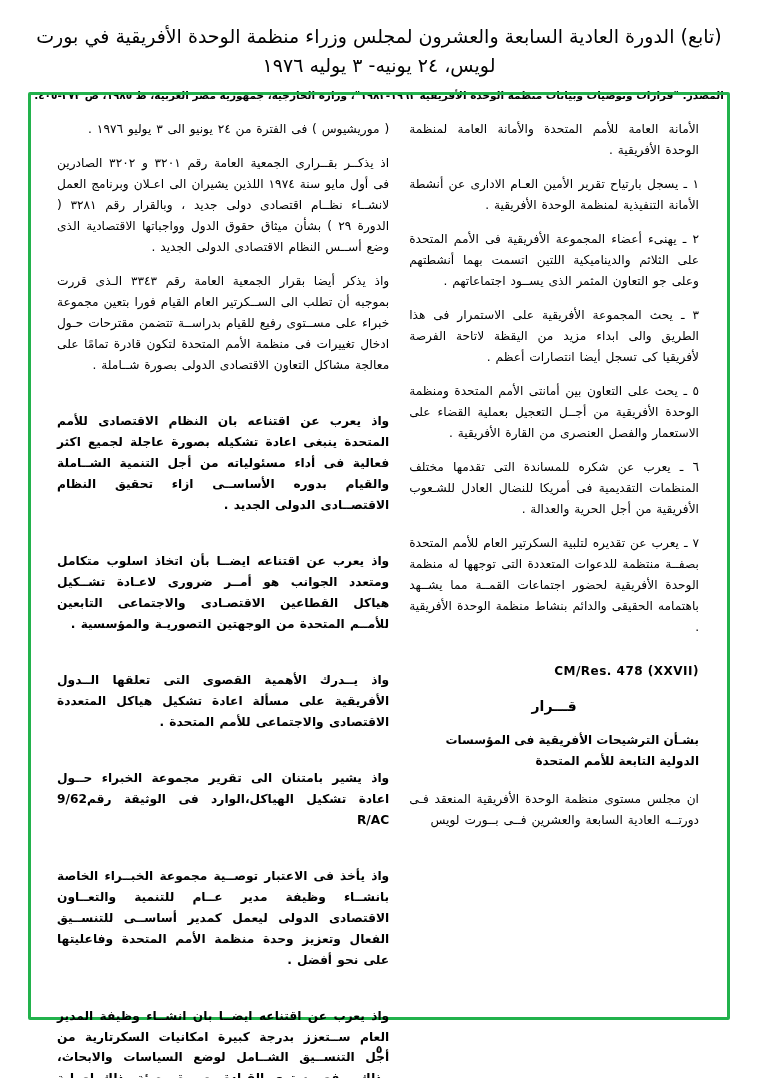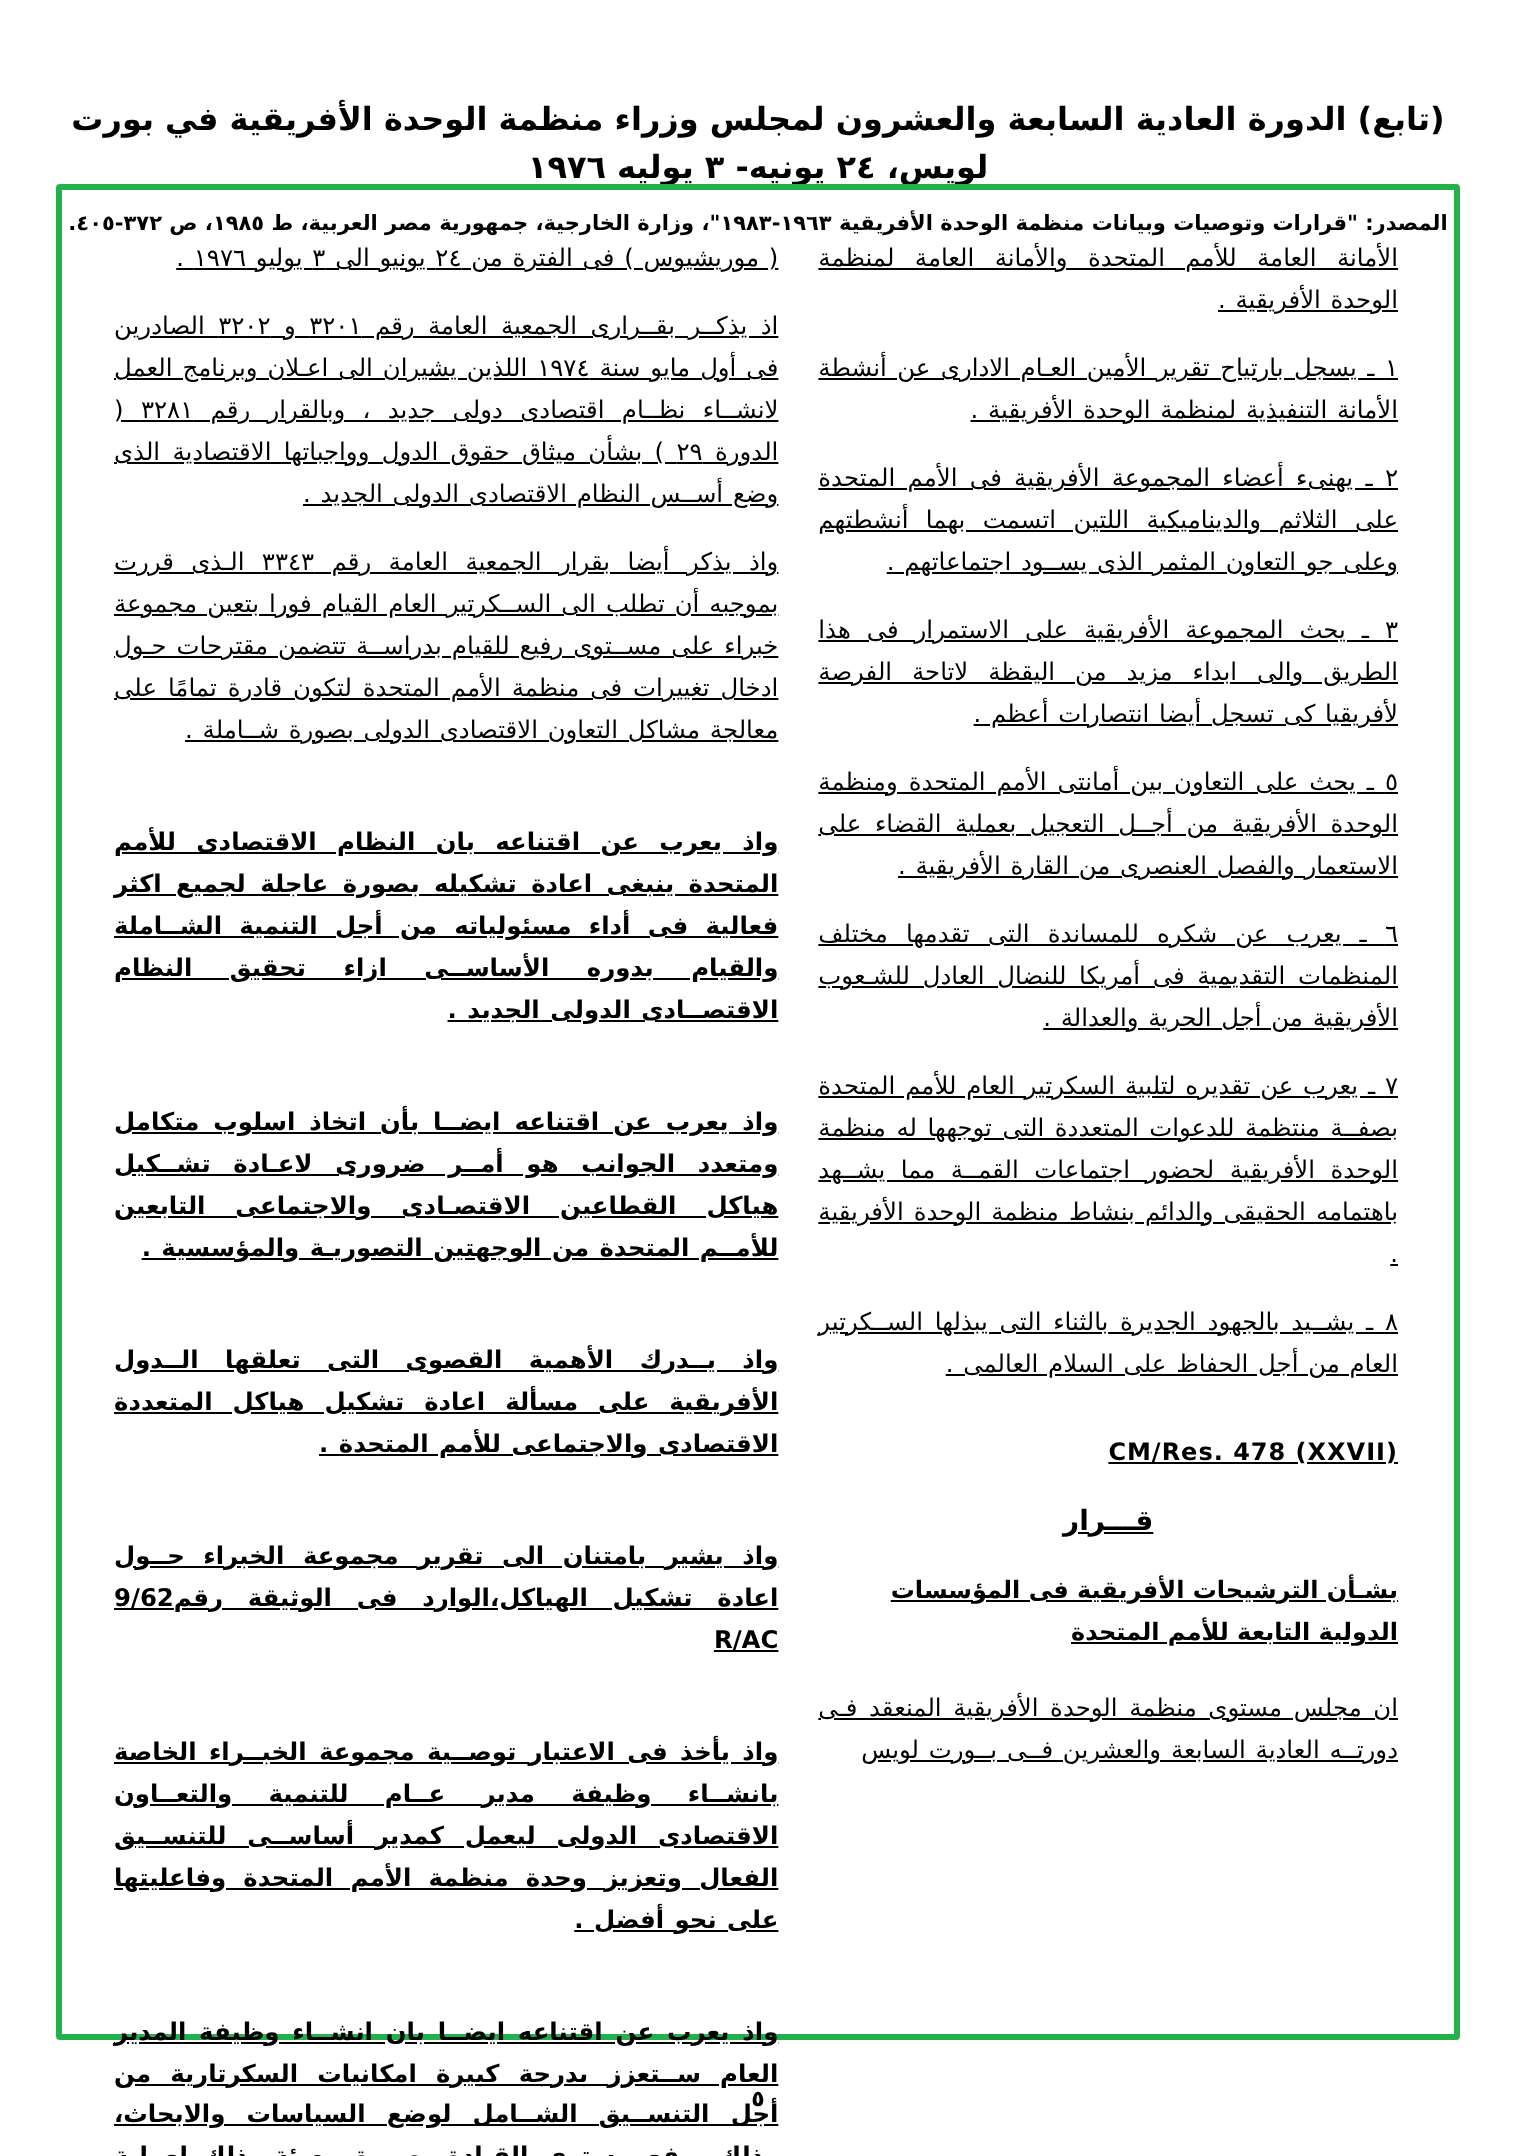--- a/index.html
+++ b/index.html
@@ -19,27 +19,26 @@
     width: 758px;
     height: 1078px;
     position: relative;
     box-sizing: border-box;
   }
   .header-area {
     padding: 22px 34px 0 34px;
     text-align: center;
   }
   .doc-title {
-    font-size: 16px;
-    font-weight: bold;
+    font-size: 19px;
+    font-weight: normal;
     line-height: 1.5;
     color: #000;
     letter-spacing: 0px;
     direction: rtl;
-    margin-top: 26px;
   }
   .doc-source {
     font-size: 10.5px;
     font-weight: bold;
     line-height: 1.5;
     margin-top: 9px;
     direction: rtl;
   }
   .green-frame {
     position: absolute;
@@ -57,21 +56,20 @@
     right: 12px;
     left: 12px;
     bottom: 10px;
     display: flex;
     flex-direction: row;
     direction: rtl;
   }
   .col {
     box-sizing: border-box;
     direction: rtl;
-    text-decoration: underline;
   }
   .col-right {
     width: 47%;
     padding: 14px 16px 0 10px;
   }
   .col-left {
     width: 53%;
     padding: 14px 10px 0 14px;
   }
   .para {
@@ -133,21 +131,20 @@
     <div class="frame-inner">
 
       <div class="col col-right">
         <div class="para">الأمانة العامة للأمم المتحدة والأمانة العامة لمنظمة الوحدة الأفريقية .</div>
         <div class="para">١ ـ يسجل بارتياح تقرير الأمين العـام الادارى عن أنشطة الأمانة التنفيذية لمنظمة الوحدة الأفريقية .</div>
         <div class="para">٢ ـ يهنىء أعضاء المجموعة الأفريقية فى الأمم المتحدة على الثلاثم والديناميكية اللتين اتسمت بهما أنشطتهم وعلى جو التعاون المثمر الذى يســود اجتماعاتهم .</div>
         <div class="para">٣ ـ يحث المجموعة الأفريقية على الاستمرار فى هذا الطريق والى ابداء مزيد من اليقظة لاتاحة الفرصة لأفريقيا كى تسجل أيضا انتصارات أعظم .</div>
         <div class="para">٥ ـ يحث على التعاون بين أمانتى الأمم المتحدة ومنظمة الوحدة الأفريقية من أجــل التعجيل بعملية القضاء على الاستعمار والفصل العنصرى من القارة الأفريقية .</div>
         <div class="para">٦ ـ يعرب عن شكره للمساندة التى تقدمها مختلف المنظمات التقديمية فى أمريكا للنضال العادل للشـعوب الأفريقية من أجل الحرية والعدالة .</div>
         <div class="para">٧ ـ يعرب عن تقديره لتلبية السكرتير العام للأمم المتحدة بصفــة منتظمة للدعوات المتعددة التى توجهها له منظمة الوحدة الأفريقية لحضور اجتماعات القمــة مما يشــهد باهتمامه الحقيقى والدائم بنشاط منظمة الوحدة الأفريقية .</div>
-        <div class="para">٨ ـ يشــيد بالجهود الجديرة بالثناء التى يبذلها الســكرتير العام من أجل الحفاظ على السلام العالمى .</div>
 
         <div class="res-code">CM/Res. 478 (XXVII)</div>
         <div class="res-heading">قـــرار</div>
         <div class="res-subject">بشـأن الترشيحات الأفريقية فى المؤسسات الدولية التابعة للأمم المتحدة</div>
         <div class="para">ان مجلس مستوى منظمة الوحدة الأفريقية المنعقد فـى دورتــه العادية السابعة والعشرين فــى بــورت لويس</div>
       </div>
 
       <div class="col col-left">
         <div class="para">( موريشيوس ) فى الفترة من ٢٤ يونيو الى ٣ يوليو ١٩٧٦ .</div>
         <div class="para">اذ يذكــر بقــرارى الجمعية العامة رقم ٣٢٠١ و ٣٢٠٢ الصادرين فى أول مايو سنة ١٩٧٤ اللذين يشيران الى اعـلان وبرنامج العمل لانشــاء نظــام اقتصادى دولى جديد ، وبالقرار رقم ٣٢٨١ ( الدورة ٢٩ ) بشأن ميثاق حقوق الدول وواجباتها الاقتصادية الذى وضع أســس النظام الاقتصادى الدولى الجديد .</div>

